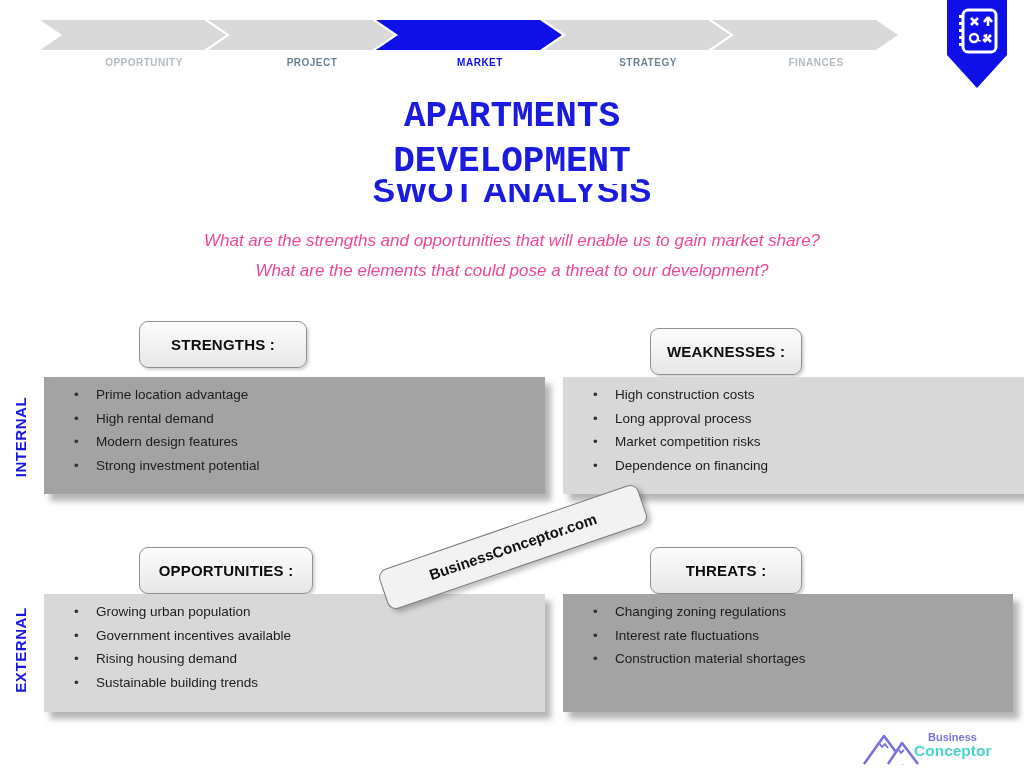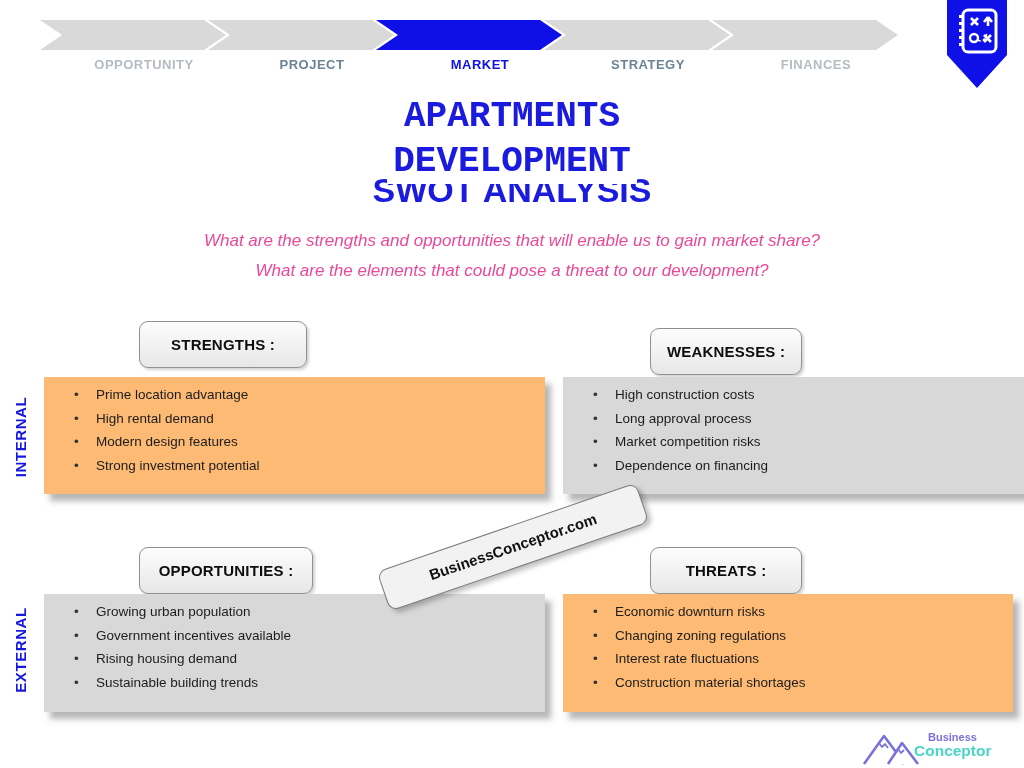--- a/index.html
+++ b/index.html
@@ -4,21 +4,21 @@
 <style>
   html,body{margin:0;padding:0;background:#ffffff;}
   .stage{position:relative;width:1024px;height:768px;background:#ffffff;overflow:hidden;
          font-family:"Liberation Sans",sans-serif;}
 
   
   .chev{position:absolute;top:20px;height:30px;width:186px;background:#d9d9d9;
         clip-path:polygon(0 0,calc(100% - 22px) 0,100% 50%,calc(100% - 22px) 100%,0 100%,22px 50%);}
   .chev.active{background:#0f0fe8;}
   .nav-label{position:absolute;top:57px;width:164px;text-align:center;
-             font-size:13px;font-weight:bold;letter-spacing:.5px;}
+             font-size:10px;font-weight:bold;letter-spacing:.5px;}
   .nav-label.muted{color:#b4bcc2;}
   .nav-label.steel{color:#6b8495;}
   .nav-label.active{color:#0f0fe8;}
 
   
   .badge{position:absolute;left:947px;top:0;width:60px;height:88px;}
 
   
   .main-title{position:absolute;top:94px;left:0;width:100%;text-align:center;z-index:3;
               font-size:36px;font-weight:bold;color:#1b1bdf;line-height:45px;font-family:Liberation Mono, monospace;}
@@ -34,21 +34,21 @@
   .qhead{position:absolute;height:45px;border:1.3px solid #909090;border-radius:9px;
          background:linear-gradient(#fdfdfd,#e7e7e7);box-shadow:2px 2px 3px rgba(0,0,0,0.18);
          text-align:center;line-height:45px;font-size:15px;font-weight:bold;color:#0d0d0d;letter-spacing:.2px;}
   .qh-strengths{left:139px;top:321px;width:166px;}
   .qh-weaknesses{left:650px;top:328px;width:150px;}
   .qh-opportunities{left:139px;top:547px;width:172px;}
   .qh-threats{left:650px;top:547px;width:150px;}
 
   
   .qbox{position:absolute;box-shadow:6px 7px 6px rgba(110,110,110,0.5);}
-  .qbox.blue{background:#fdba74;}
+  .qbox.blue{background:#a3a3a3;}
   .qbox.gray{background:#d8d8d8;}
   .qb-strengths{left:44px;top:377px;width:501px;height:117px;}
   .qb-weaknesses{left:563px;top:377px;width:532px;height:117px;}
   .qb-opportunities{left:44px;top:594px;width:501px;height:118px;}
   .qb-threats{left:563px;top:594px;width:450px;height:118px;}
   .qbox ul{margin:0;padding:6px 0 0 0;list-style:none;}
   .qbox li{position:relative;padding-left:52px;line-height:23.7px;font-size:13.5px;color:#1c1c1c;}
   .qbox li::before{content:"\2022";position:absolute;left:30px;color:#333333;}
 
   
@@ -136,21 +136,20 @@
   <div class="qbox gray qb-opportunities">
     <ul>
       <li>Growing urban population</li>
       <li>Government incentives available</li>
       <li>Rising housing demand</li>
       <li>Sustainable building trends</li>
     </ul>
   </div>
   <div class="qbox blue qb-threats">
     <ul>
-      <li>Economic downturn risks</li>
       <li>Changing zoning regulations</li>
       <li>Interest rate fluctuations</li>
       <li>Construction material shortages</li>
     </ul>
   </div>
 
   <div class="side-label side-internal">INTERNAL</div>
   <div class="side-label side-external">EXTERNAL</div>
 
   <div class="watermark">BusinessConceptor.com</div>

